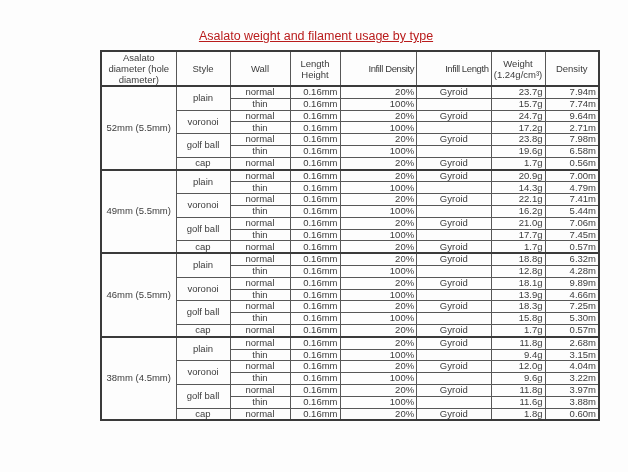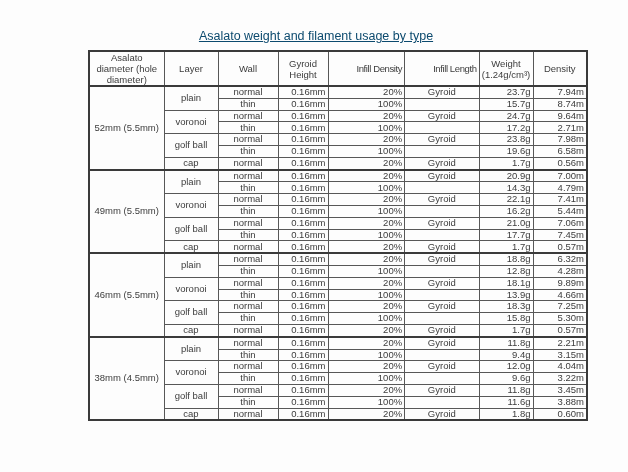--- a/index.html
+++ b/index.html
@@ -19,26 +19,26 @@
   #title-wrap {
     position: absolute;
     top: 26px;
     left: 88px;
     width: 456px;
     text-align: center;
   }
   #title-wrap span {
     font-size: 12.5px;
     text-decoration: underline;
-    color: #0c4a6e;
+    color: #b91c1c;
   }
   #table-wrap {
     position: absolute;
     top: 50px;
-    left: 88px;
+    left: 100px;
   }
   table {
     border-collapse: collapse;
     table-layout: fixed;
     border: 2px solid #3a3a3a;
     background: #fdfdfd;
   }
   col.c-diam    { width: 75px; }
   col.c-style   { width: 54px; }
   col.c-wall    { width: 60px; }
@@ -89,23 +89,23 @@
           <col class="c-wall">
           <col class="c-layer">
         <col class="c-density">
           <col class="c-pattern">
           <col class="c-weight">
           <col class="c-length">
       </colgroup>
       <thead>
         <tr>
           <th>Asalato diameter (hole diameter)</th>
-          <th>Layer</th>
+          <th>Style</th>
           <th>Wall</th>
-          <th>Gyroid Height</th>
+          <th>Length Height</th>
           <th class="tight">Infill Density</th>
           <th class="tight">Infill Length</th>
           <th>Weight (1.24g/cm³)</th>
           <th>Density</th>
         </tr>
       </thead>
       <tbody id="tbody">
           <tr>
             <td class="c" rowspan="7">52mm (5.5mm)</td>
             <td class="c" rowspan="2">plain</td>
@@ -115,21 +115,21 @@
             <td class="c">Gyroid</td>
             <td class="r">23.7g</td>
             <td class="r">7.94m</td>
           </tr>
           <tr>
             <td class="c">thin</td>
             <td class="r">0.16mm</td>
             <td class="r">100%</td>
             <td class="c"></td>
             <td class="r">15.7g</td>
-            <td class="r">8.74m</td>
+            <td class="r">7.74m</td>
           </tr>
           <tr>
             <td class="c" rowspan="2">voronoi</td>
             <td class="c">normal</td>
             <td class="r">0.16mm</td>
             <td class="r">20%</td>
             <td class="c">Gyroid</td>
             <td class="r">24.7g</td>
             <td class="r">9.64m</td>
           </tr>
@@ -290,21 +290,21 @@
             <td class="r">0.57m</td>
           </tr>
           <tr class="sec-top">
             <td class="c" rowspan="7">38mm (4.5mm)</td>
             <td class="c" rowspan="2">plain</td>
             <td class="c">normal</td>
             <td class="r">0.16mm</td>
             <td class="r">20%</td>
             <td class="c">Gyroid</td>
             <td class="r">11.8g</td>
-            <td class="r">2.21m</td>
+            <td class="r">2.68m</td>
           </tr>
           <tr>
             <td class="c">thin</td>
             <td class="r">0.16mm</td>
             <td class="r">100%</td>
             <td class="c"></td>
             <td class="r">9.4g</td>
             <td class="r">3.15m</td>
           </tr>
           <tr>
@@ -324,21 +324,21 @@
             <td class="r">9.6g</td>
             <td class="r">3.22m</td>
           </tr>
           <tr>
             <td class="c" rowspan="2">golf ball</td>
             <td class="c">normal</td>
             <td class="r">0.16mm</td>
             <td class="r">20%</td>
             <td class="c">Gyroid</td>
             <td class="r">11.8g</td>
-            <td class="r">3.45m</td>
+            <td class="r">3.97m</td>
           </tr>
           <tr>
             <td class="c">thin</td>
             <td class="r">0.16mm</td>
             <td class="r">100%</td>
             <td class="c"></td>
             <td class="r">11.6g</td>
             <td class="r">3.88m</td>
           </tr>
           <tr>

